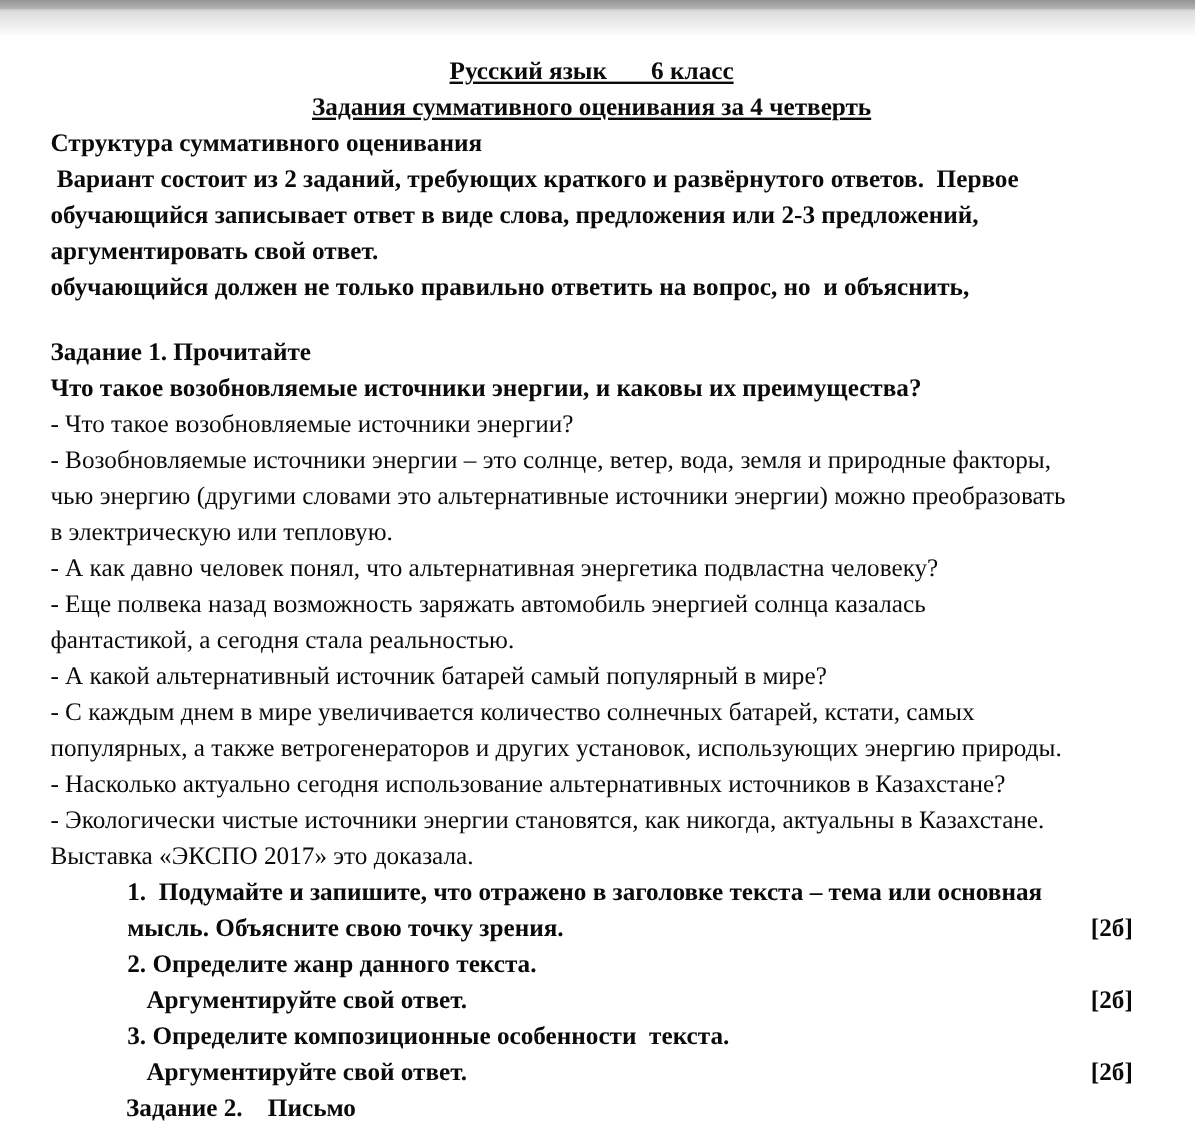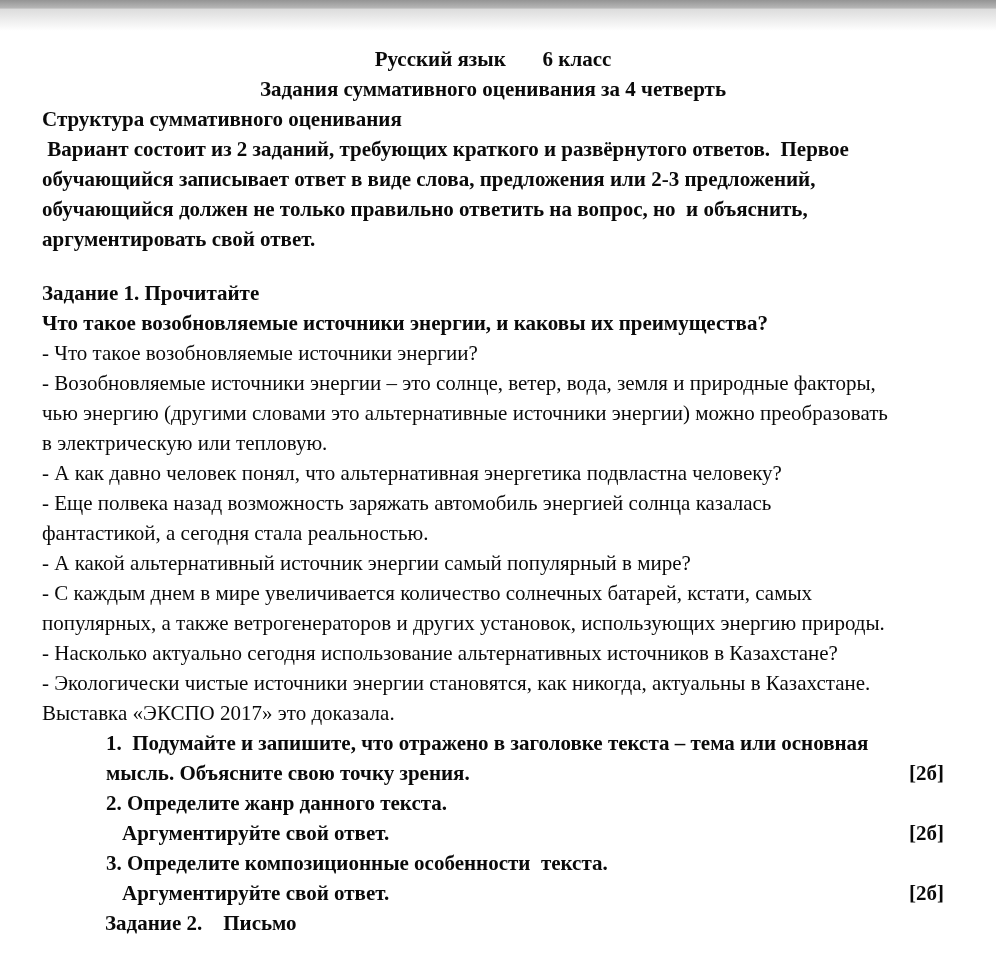--- a/index.html
+++ b/index.html
@@ -23,21 +23,21 @@
   }
   .page {
     padding: 13px 52px 0 42px;
   }
   .line {
     font-size: 21px;
     line-height: 30px;
     white-space: pre;
   }
   .bold { font-weight: bold; }
-  .center { text-align: center; }
+  .center { text-align: center; text-decoration: underline; }
   .spacer { height: 24px; }
   .q-row { display: flex; }
   .ind-a { margin-left: 64px; }
   .ind-b { margin-left: 80px; }
   .q-score { margin-left: auto; }
   .clipped { margin-left: 63px; }
 </style>
 </head>
 <body>
 
@@ -45,36 +45,36 @@
 <div class="top-fade"></div>
 
 <div class="page">
 
   <div class="line bold center">Русский язык       6 класс</div>
   <div class="line bold center">Задания суммативного оценивания за 4 четверть</div>
 
   <div class="line bold">Структура суммативного оценивания</div>
   <div class="line bold"> Вариант состоит из 2 заданий, требующих краткого и развёрнутого ответов.  Первое</div>
   <div class="line bold">обучающийся записывает ответ в виде слова, предложения или 2-3 предложений,</div>
+  <div class="line bold">аргументировать свой ответ.</div>
   <div class="line bold">обучающийся должен не только правильно ответить на вопрос, но  и объяснить,</div>
-  <div class="line bold">аргументировать свой ответ.</div>
 
   <div class="spacer"></div>
 
   <div class="line bold">Задание 1. Прочитайте</div>
   <div class="line bold">Что такое возобновляемые источники энергии, и каковы их преимущества?</div>
 
   <div class="line">- Что такое возобновляемые источники энергии?</div>
   <div class="line">- Возобновляемые источники энергии – это солнце, ветер, вода, земля и природные факторы,</div>
   <div class="line">чью энергию (другими словами это альтернативные источники энергии) можно преобразовать</div>
   <div class="line">в электрическую или тепловую.</div>
   <div class="line">- А как давно человек понял, что альтернативная энергетика подвластна человеку?</div>
   <div class="line">- Еще полвека назад возможность заряжать автомобиль энергией солнца казалась</div>
   <div class="line">фантастикой, а сегодня стала реальностью.</div>
-  <div class="line">- А какой альтернативный источник энергии самый популярный в мире?</div>
+  <div class="line">- А какой альтернативный источник батарей самый популярный в мире?</div>
   <div class="line">- С каждым днем в мире увеличивается количество солнечных батарей, кстати, самых</div>
   <div class="line">популярных, а также ветрогенераторов и других установок, использующих энергию природы.</div>
   <div class="line">- Насколько актуально сегодня использование альтернативных источников в Казахстане?</div>
   <div class="line">- Экологически чистые источники энергии становятся, как никогда, актуальны в Казахстане.</div>
   <div class="line">Выставка «ЭКСПО 2017» это доказала.</div>
 
   <div class="line bold q-row">
     <span class="ind-a">1.  Подумайте и запишите, что отражено в заголовке текста – тема или основная</span>
     <span class="q-score"></span>
   </div>

